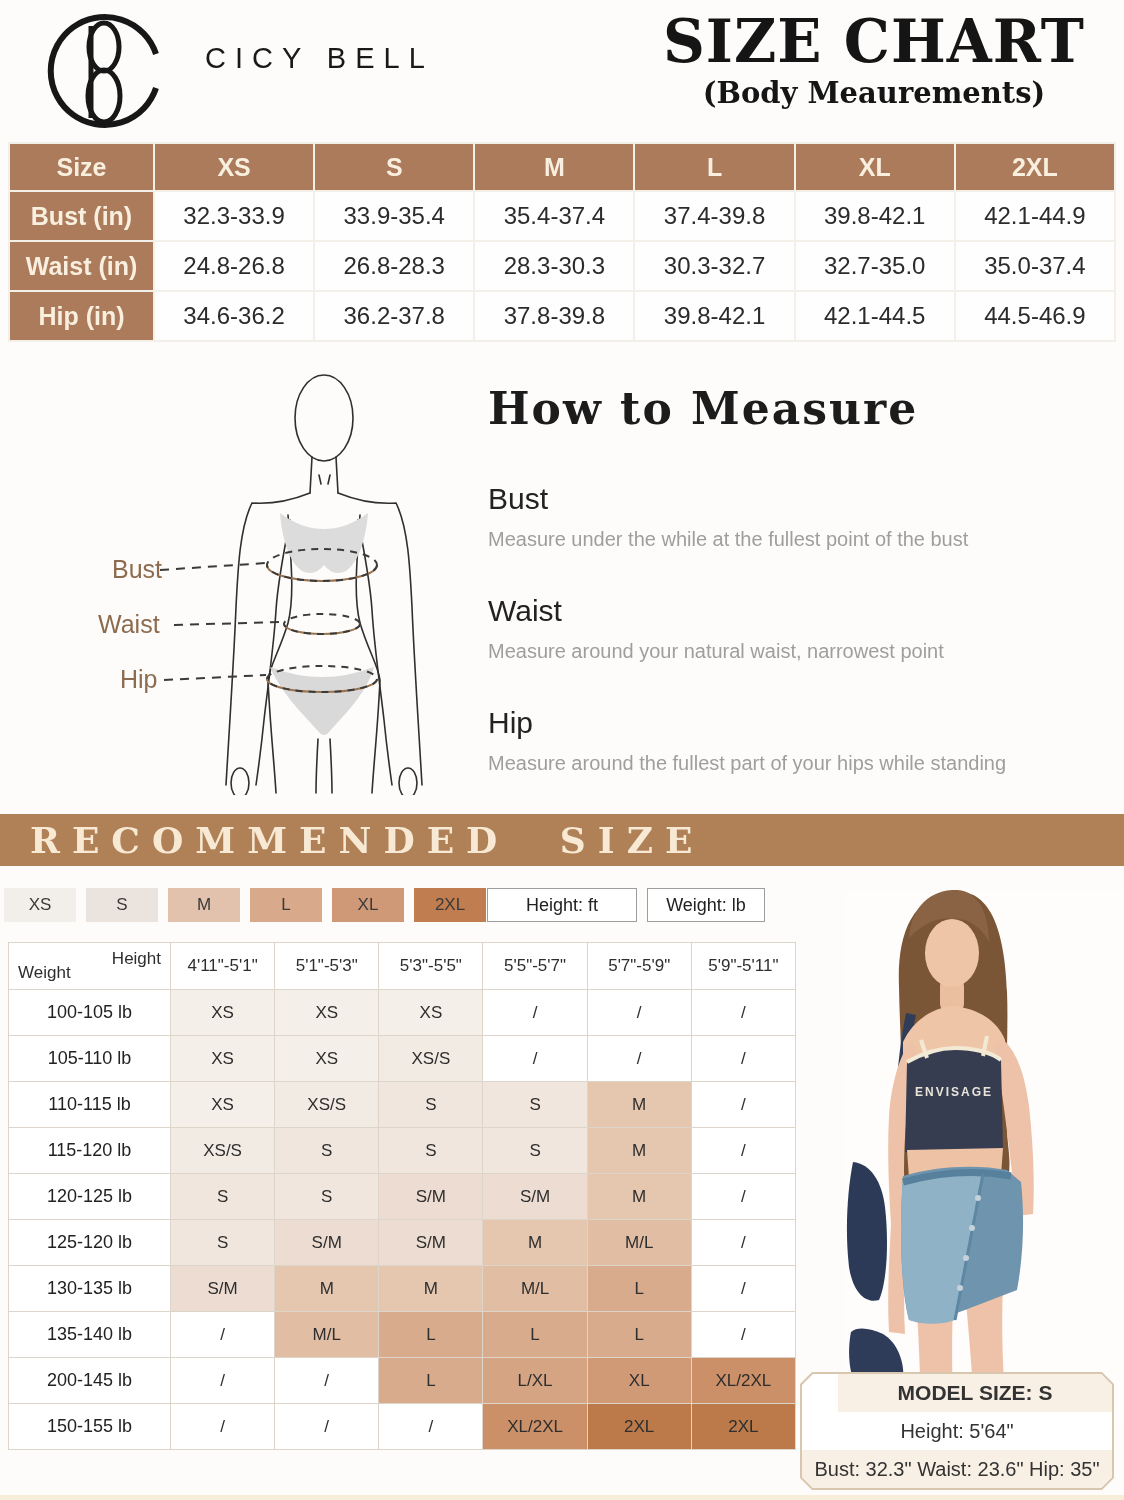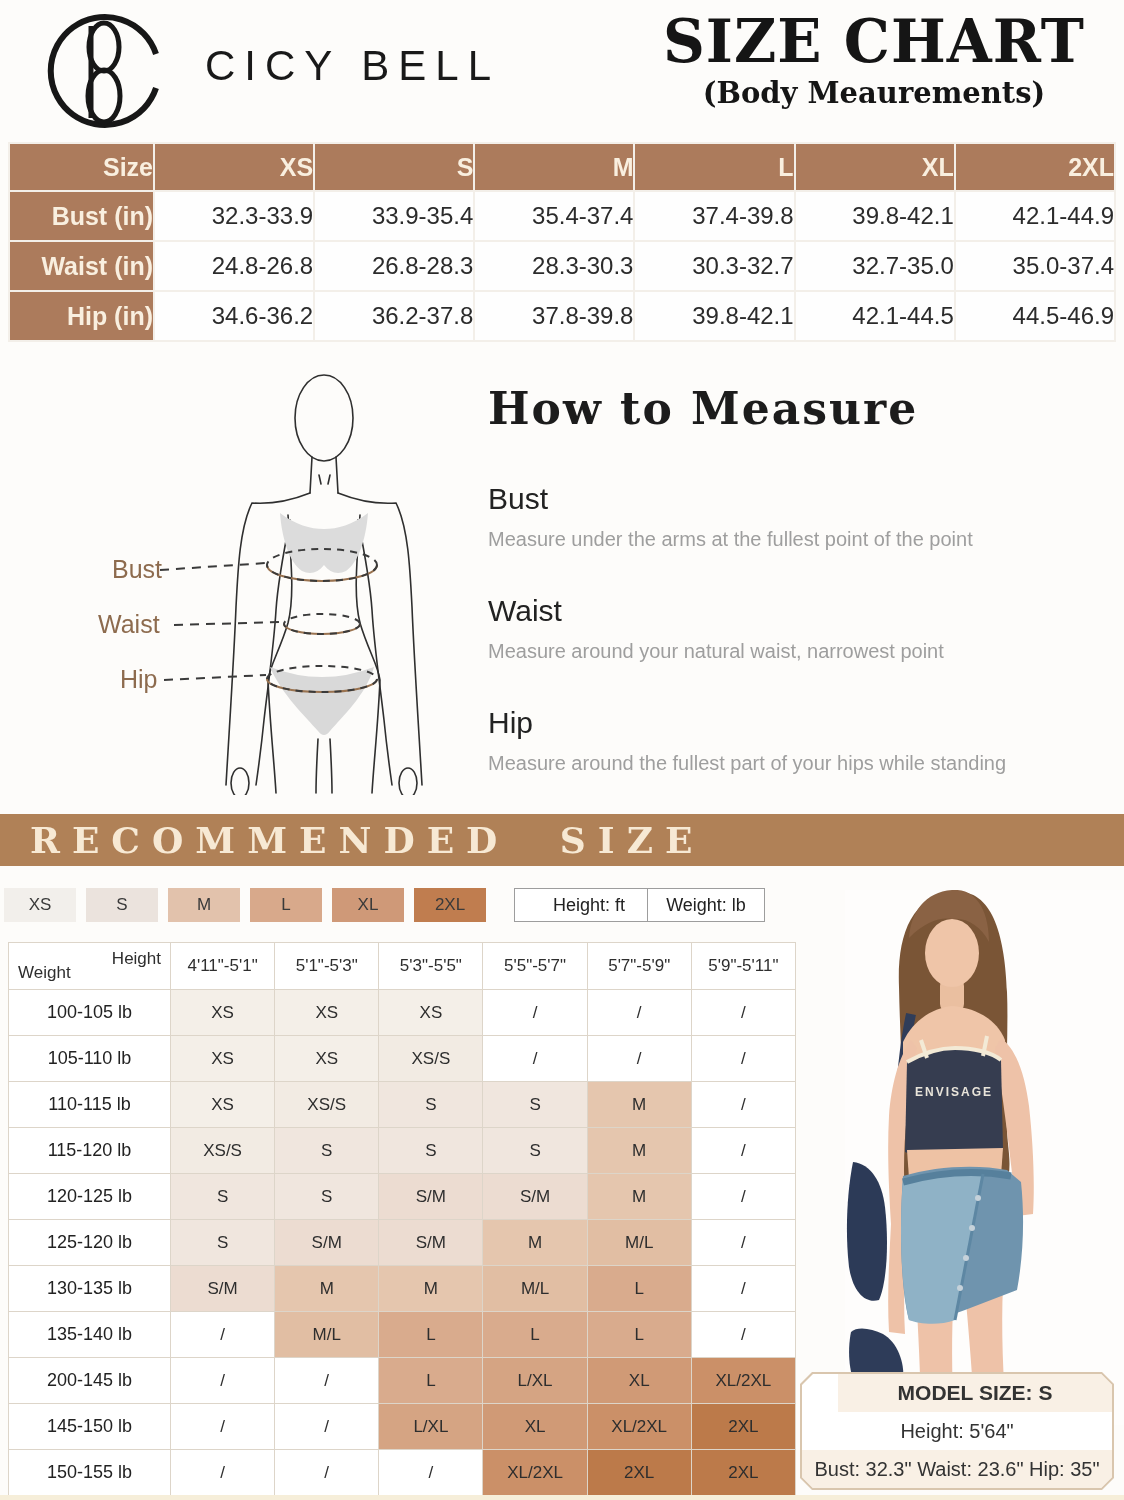--- a/index.html
+++ b/index.html
@@ -2,29 +2,29 @@
 <html><head>
 <meta charset="utf-8">
 <style>
   html,body{margin:0;padding:0;}
   body{
     width:1124px;height:1500px;position:relative;overflow:hidden;
     background:#fdfcfa;font-family:"Liberation Sans",sans-serif;color:#2b2b2b;
   }
   
   .logo-svg{position:absolute;left:42px;top:8px;}
-  .brand-name{position:absolute;left:205px;top:42px;font-size:42px;letter-spacing:9px;color:#191919;}
+  .brand-name{position:absolute;left:205px;top:42px;font-size:29px;letter-spacing:9px;color:#191919;}
   .title-block{position:absolute;right:4px;top:4px;width:492px;text-align:center;}
   .page-title{font-family:"DejaVu Serif",serif;font-weight:700;font-size:58px;line-height:76px;
     letter-spacing:1px;color:#151515;transform:scaleY(1.02);}
   .page-subtitle{font-family:"DejaVu Serif",serif;font-weight:700;font-size:29px;color:#151515;margin-top:-4px;}
   
   .size-table{position:absolute;left:8px;top:142px;width:1108px;border-collapse:separate;
     border-spacing:2px;table-layout:fixed;background:#f3efe9;}
-  .size-table th,.size-table td{text-align:right;padding:0;}
+  .size-table th,.size-table td{text-align:center;padding:0;}
   .size-table tr:first-child th{background:#ac7b5c;color:#f9efdf;font-size:25px;font-weight:600;height:46px;}
   .size-table th.rowlabel{background:#ac7b5c;color:#f9efdf;font-size:25px;font-weight:600;height:48px;}
   .size-table tr:first-child th:first-child{width:143px;}
   .size-table td{background:#fefefe;color:#2b2b2b;font-size:24px;}
   
   .figure-svg{position:absolute;left:90px;top:365px;}
   .howto-title{position:absolute;left:488px;top:383px;font-family:"DejaVu Serif",serif;
     font-weight:700;font-size:44px;letter-spacing:2px;color:#1c1c1c;}
   .measure-label{position:absolute;left:488px;font-size:30px;color:#222;}
   .measure-desc{position:absolute;left:488px;font-size:20px;color:#9e9e9e;}
@@ -33,21 +33,21 @@
   #hip-label{top:706px;} #hip-desc{top:752px;}
   
   .banner{position:absolute;left:0;top:814px;width:1124px;height:52px;background:#b08157;
     color:#f7e9d4;font-family:"DejaVu Serif",serif;font-weight:700;font-size:36px;
     letter-spacing:12px;word-spacing:26px;line-height:53px;padding-left:30px;box-sizing:border-box;}
   
   .legend-row{position:absolute;left:4px;top:888px;display:flex;gap:10px;}
   .swatch{width:72px;height:34px;line-height:34px;text-align:center;font-size:17px;color:#3a3a3a;}
   .unit-box{position:absolute;top:888px;height:34px;line-height:32px;text-align:center;
     font-size:18px;color:#222;background:#fff;border:1px solid #9d9d9d;box-sizing:border-box;}
-  #height-box{left:514px;width:150px;} #weight-box{left:647px;width:118px;}
+  #height-box{left:487px;width:150px;} #weight-box{left:647px;width:118px;}
   
   .reco-table{position:absolute;left:8px;top:942px;width:788px;border-collapse:collapse;
     table-layout:fixed;background:#fff;}
   .reco-table th,.reco-table td{border:1px solid #ddd5c9;padding:0;text-align:center;font-weight:400;}
   .reco-table tr:first-child th{height:46px;font-size:17px;color:#2e2e2e;background:#fff;}
   .reco-table th.corner{width:132px;position:relative;
     background:linear-gradient(to bottom right,transparent calc(50% - 1px),#cfc8bc calc(50% - 1px),#cfc8bc 50%,transparent calc(50% + 1px));padding-left:29px;}
   .corner .ct{position:absolute;top:6px;right:9px;font-size:17px;color:#2e2e2e;}
   .corner .cb{position:absolute;bottom:6px;left:9px;font-size:17px;color:#2e2e2e;}
   .reco-table th.wlabel{font-size:18px;background:#fff;height:45px;color:#222;}
@@ -160,21 +160,21 @@
   </g>
   <g fill="#8d6b4e" font-family="Liberation Sans, sans-serif" font-size="25">
     <text x="22" y="213">Bust</text>
     <text x="8" y="268">Waist</text>
     <text x="30" y="323">Hip</text>
   </g>
 </svg>
 
 <div class="howto-title">How to Measure</div>
 <div class="measure-label" id="bust-label">Bust</div>
-<div class="measure-desc" id="bust-desc">Measure under the arms at the fullest point of the point</div>
+<div class="measure-desc" id="bust-desc">Measure under the while at the fullest point of the bust</div>
 <div class="measure-label" id="waist-label">Waist</div>
 <div class="measure-desc" id="waist-desc">Measure around your natural waist, narrowest point</div>
 <div class="measure-label" id="hip-label">Hip</div>
 <div class="measure-desc" id="hip-desc">Measure around the fullest part of your hips while standing</div>
 
 <div class="banner">RECOMMENDED SIZE</div>
 
 <div class="legend-row">
     <div class="swatch" style="background: rgb(242, 239, 235);">XS</div>
     <div class="swatch" style="background: rgb(235, 227, 221);">S</div>
@@ -275,29 +275,20 @@
       <tr>
         <th class="wlabel">200-145 lb</th>
         <td style="background: rgb(255, 255, 255);">/</td>
         <td style="background: rgb(255, 255, 255);">/</td>
         <td style="background: rgb(217, 171, 141);">L</td>
         <td style="background: rgb(213, 164, 131);">L/XL</td>
         <td style="background: rgb(208, 154, 118);">XL</td>
         <td style="background: rgb(203, 144, 104);">XL/2XL</td>
       </tr>
       <tr>
-        <th class="wlabel">145-150 lb</th>
-        <td style="background: rgb(255, 255, 255);">/</td>
-        <td style="background: rgb(255, 255, 255);">/</td>
-        <td style="background: rgb(213, 164, 131);">L/XL</td>
-        <td style="background: rgb(208, 154, 118);">XL</td>
-        <td style="background: rgb(203, 144, 104);">XL/2XL</td>
-        <td style="background: rgb(188, 122, 74);">2XL</td>
-      </tr>
-      <tr>
         <th class="wlabel">150-155 lb</th>
         <td style="background: rgb(255, 255, 255);">/</td>
         <td style="background: rgb(255, 255, 255);">/</td>
         <td style="background: rgb(255, 255, 255);">/</td>
         <td style="background: rgb(203, 144, 104);">XL/2XL</td>
         <td style="background: rgb(188, 122, 74);">2XL</td>
         <td style="background: rgb(188, 122, 74);">2XL</td>
       </tr>
     </tbody>
   </table>

